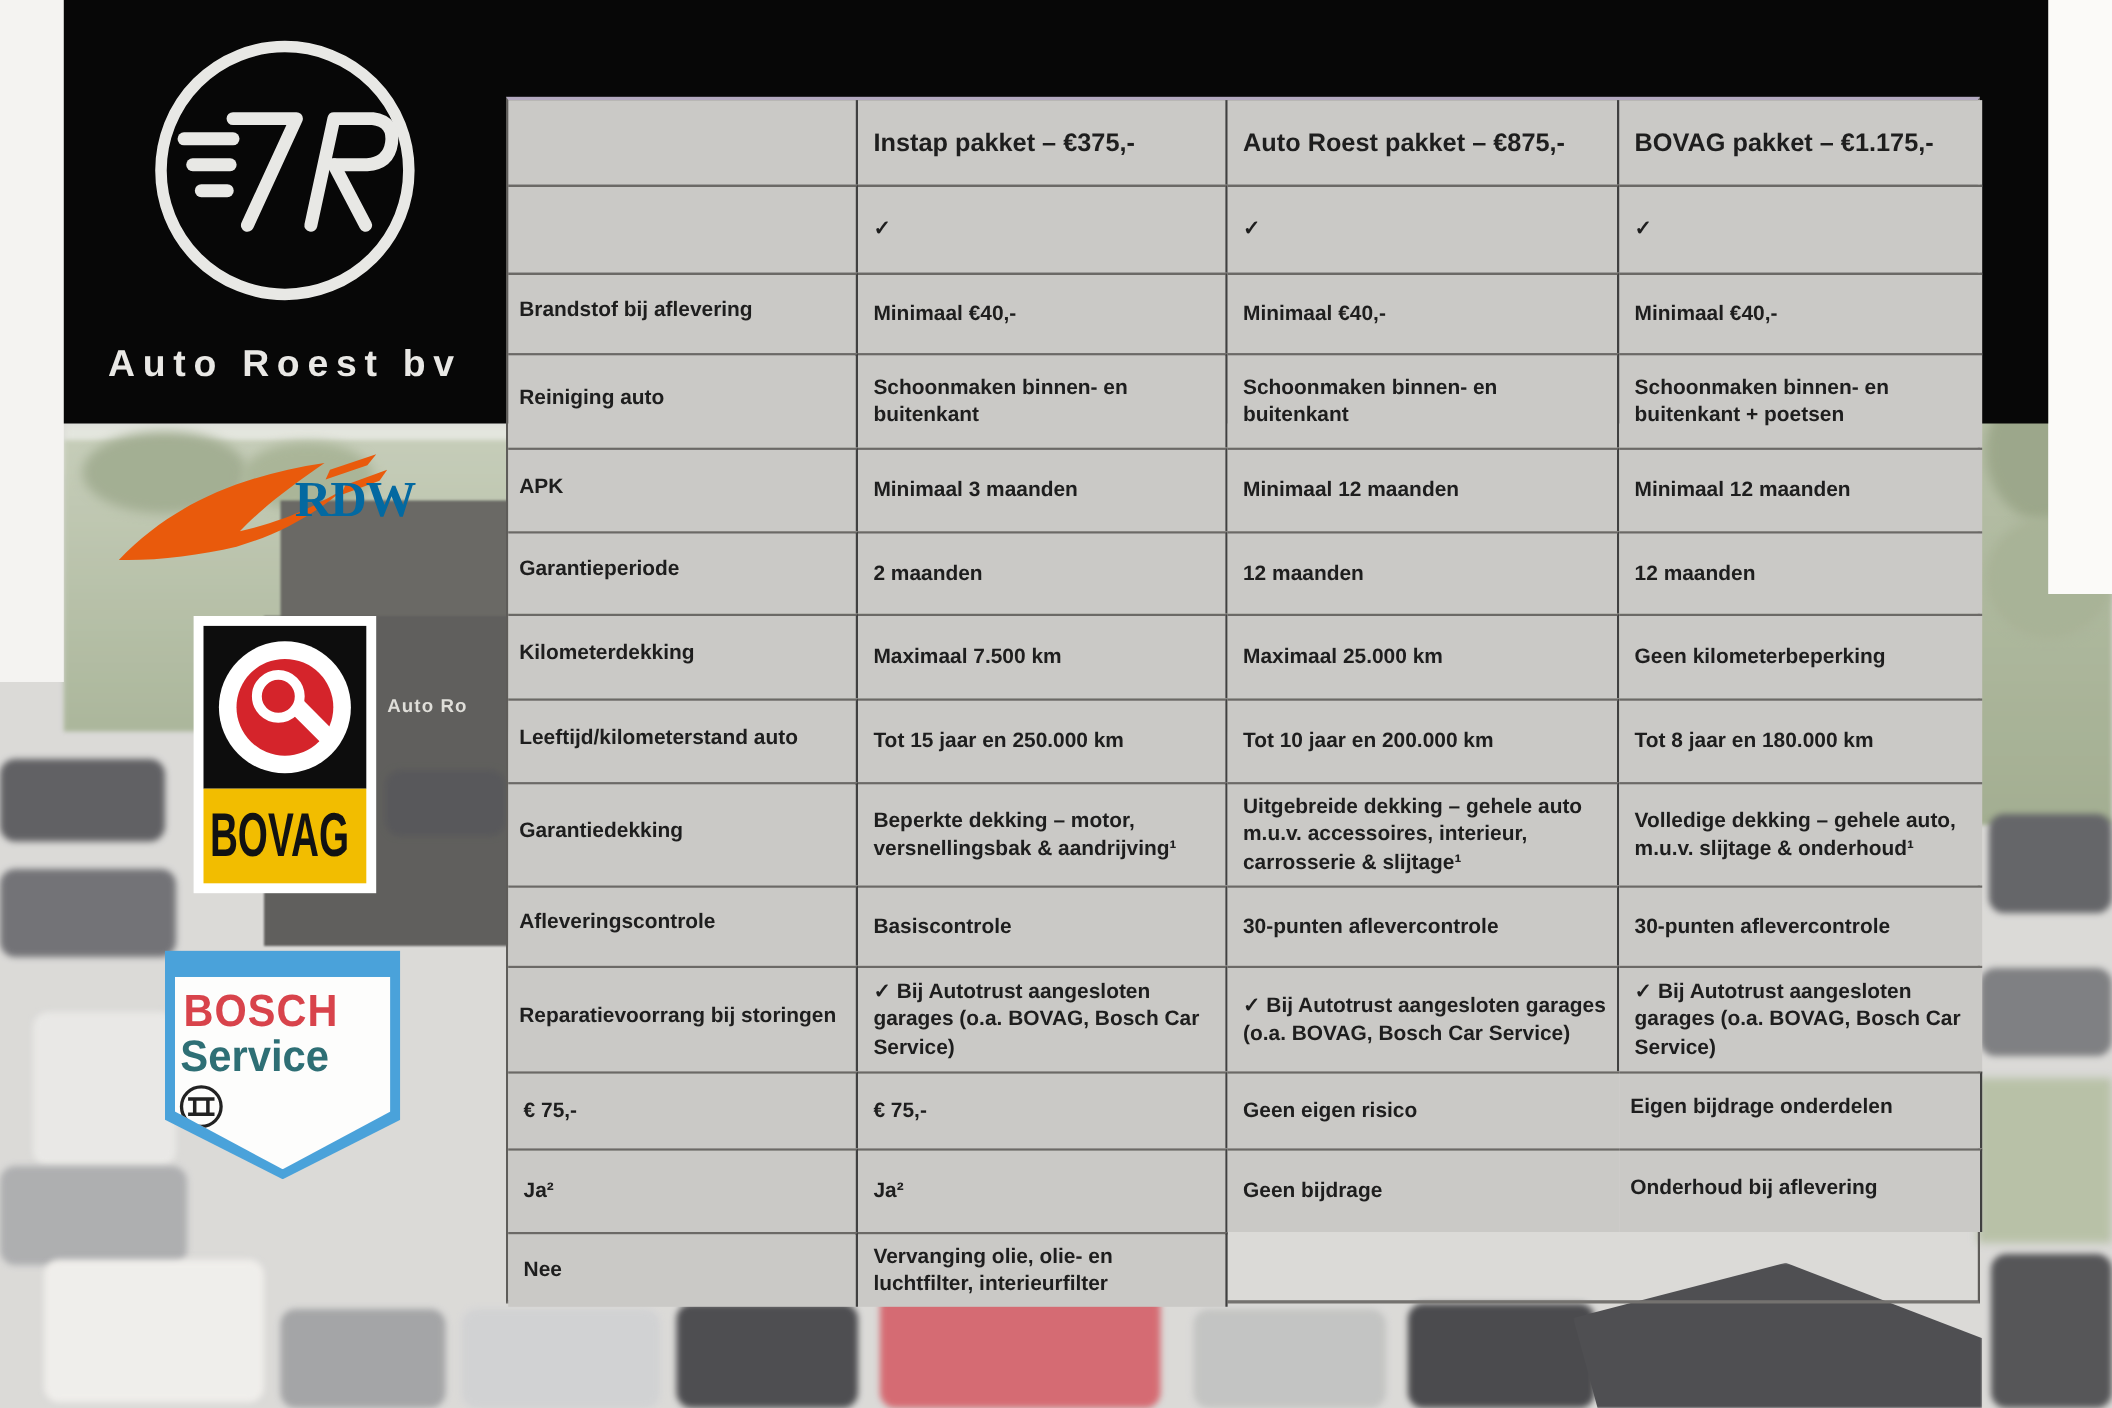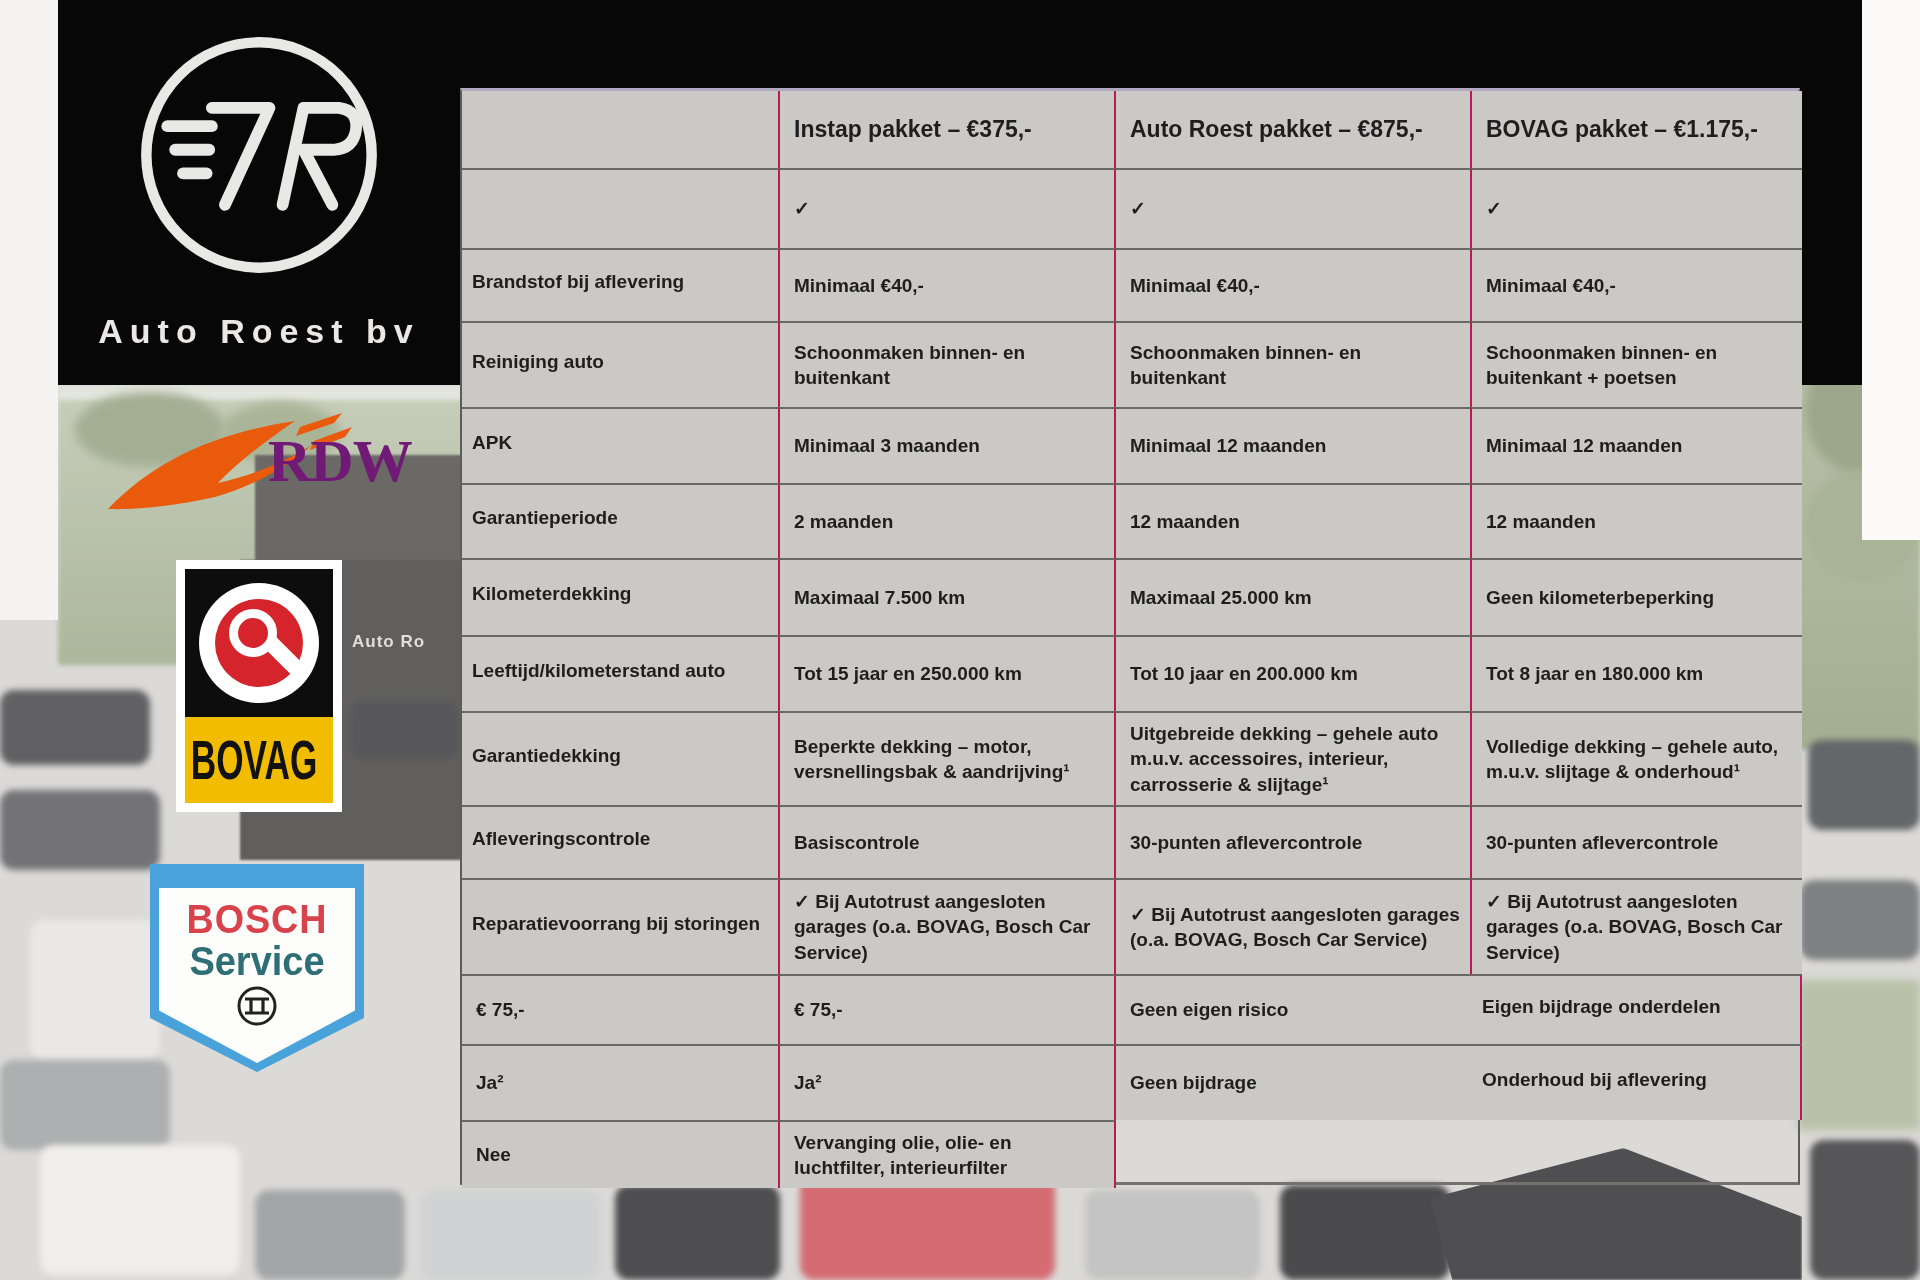--- a/index.html
+++ b/index.html
@@ -30,54 +30,54 @@
   .banner{position:absolute;left:58px;top:0;width:1804px;height:385px;background:#070707;}
 
   
   .ar-logo{position:absolute;left:128px;top:24px;width:262px;height:262px;}
   .ar-name{position:absolute;left:58px;top:312px;width:402px;text-align:center;color:#e9e8e5;
            font-size:34px;font-weight:bold;letter-spacing:7px;}
 
   
   .rdw{position:absolute;left:100px;top:405px;width:310px;height:115px;}
   .rdw-text{position:absolute;left:168px;top:22px;font-family:"Liberation Serif",serif;
-            font-weight:bold;font-size:60px;color:#701a75;letter-spacing:-1px;}
+            font-weight:bold;font-size:46px;color:#0369a1;letter-spacing:-1px;}
 
   
   .bovag{position:absolute;left:176px;top:560px;width:166px;height:252px;background:#ffffff;padding:0;}
   .bovag-top{position:absolute;left:9px;top:9px;width:148px;height:148px;background:#0d0d0d;}
   .bovag-ring{position:absolute;left:14px;top:14px;width:120px;height:120px;border-radius:50%;background:#ffffff;}
   .bovag-disc{position:absolute;left:16px;top:16px;width:88px;height:88px;border-radius:50%;background:#d5242b;}
   .bovag-handle{position:absolute;left:58px;top:48px;width:16px;height:62px;background:#ffffff;border-radius:8px;
                 transform:rotate(-45deg);transform-origin:50% 10%;}
   .bovag-center{position:absolute;left:30px;top:26px;width:30px;height:30px;border-radius:50%;
                 background:#d5242b;border:9px solid #ffffff;}
   .bovag-band{position:absolute;left:9px;top:157px;width:148px;height:86px;background:#f2bd00;
               display:flex;align-items:center;justify-content:flex-end;}
   .bovag-word{font-size:44px;font-weight:bold;color:#121212;transform:scaleX(.80) scaleY(1.28);letter-spacing:0px;}
 
   
   .bosch{position:absolute;left:150px;top:864px;width:214px;height:208px;background:#4aa2da;
          clip-path:polygon(0 0,100% 0,100% 74%,50% 100%,0 74%);}
   .bosch-inner{position:absolute;left:9px;top:24px;width:196px;height:175px;background:#fdfdfc;
-         clip-path:polygon(0 0,100% 0,100% 70%,50% 100%,0 70%);text-align:center;}
+         clip-path:polygon(0 0,100% 0,100% 70%,50% 100%,0 70%);}
   .bosch-line1{margin-top:8px;font-size:41px;font-weight:bold;color:#d8434b;letter-spacing:1px;transform:scaleX(.92);}
   .bosch-line2{margin-top:-4px;font-size:40px;font-weight:bold;color:#2e6f75;transform:scaleX(.95);}
   .bosch-icon{margin-top:-2px;}
 
   
   .pakket-table{position:absolute;left:460px;top:88px;width:1340px;height:1097px;
       display:grid;grid-template-columns:318px 336px 356px 330px;
       grid-template-rows:77px 80px 73px 86px 76px 75px 77px 76px 94px 73px 96px 70px 76px 68px;
       border-top:3px solid #b3a9c0;border-left:2px solid #5e5c59;border-right:2px solid #5e5c59;
       border-bottom:3px solid #74726f;box-sizing:border-box;}
   .cell{background:#cac9c6;border-top:2px solid #6b6966;box-sizing:border-box;
         display:flex;align-items:center;color:#1e1e1e;font-weight:bold;overflow:hidden;}
   .hdr .cell, .row-0{border-top:none;}
-  .cell.vline{border-right:2px solid #be185d;}
+  .cell.vline{border-right:2px solid #404040;}
   .label-cell{font-size:19px;padding:4px 6px 11px 10px;}
   .value-cell{font-size:19px;line-height:1.32;padding:6px 10px 6px 14px;}
   .header-cell{font-size:23px;padding:4px 10px 4px 14px;}
 </style>
 </head>
 <body>
 
 <div class="stage">
 
   <div class="photo">

